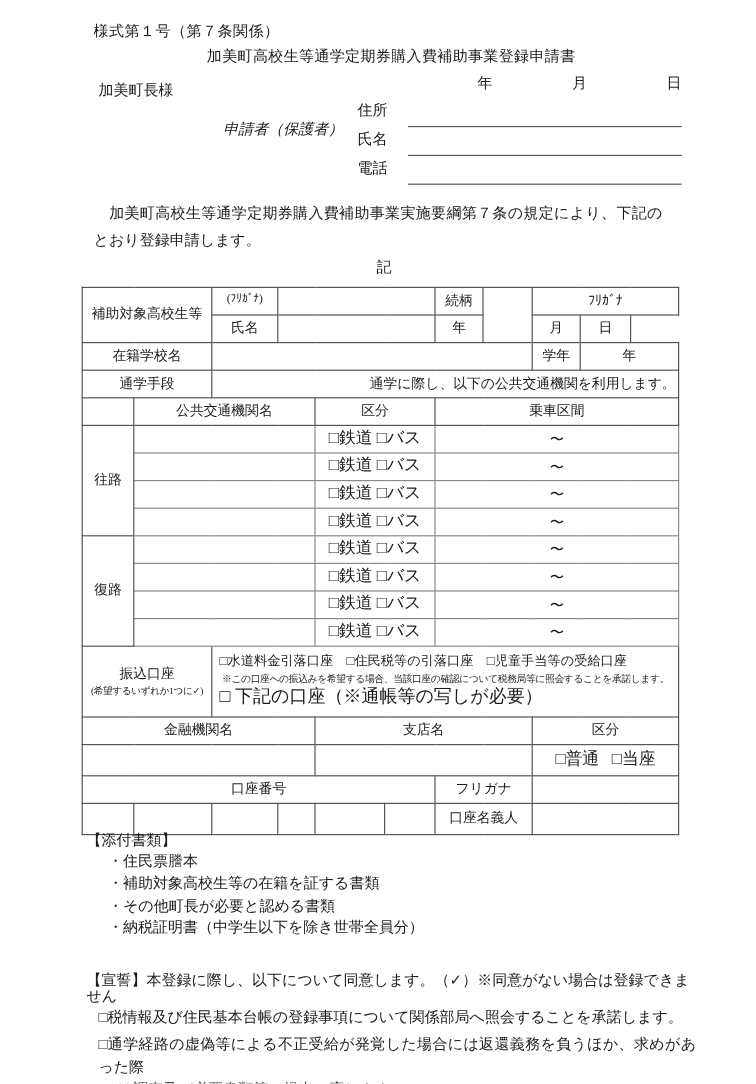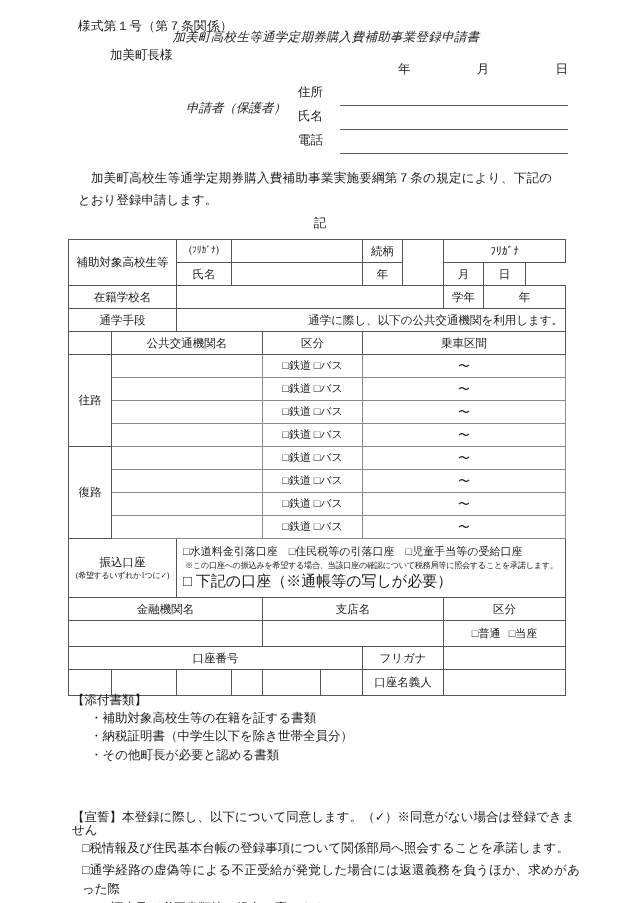--- a/index.html
+++ b/index.html
@@ -27,35 +27,33 @@
   .form-no {
     position: absolute;
     left: 78px;
     top: 18px;
     font-size: 12.5px;
     letter-spacing: .4px;
   }
   .doc-title {
     position: absolute;
     left: 0;
-    top: 29px;
+    top: 39px;
     width: 630px;
     text-align: center;
     font-size: 12.5px;
     letter-spacing: .3px;
     padding-left: 22px;
     box-sizing: border-box;
-    font-style: italic;
   }
   .addressee {
     position: absolute;
     left: 82px;
-    top: 47px;
-    font-size: 12.5px;
-    margin-left: 28px;
+    top: 67px;
+    font-size: 12.5px;
   }
   .date-line {
     position: absolute;
     left: 398px;
     top: 61px;
     width: 170px;
     display: flex;
     justify-content: space-between;
     font-size: 12.5px;
   }
@@ -128,21 +126,21 @@
   .main-table td {
     border: 1px solid #555;
     text-align: center;
     vertical-align: middle;
     padding: 0 2px;
     height: 22px;
     line-height: 1.25;
   }
   .main-table td.thin { border-color: #8a8a8a; }
   .furi { font-size: 9.5px; }
-  .chk { font-size: 11px; white-space: nowrap; }
+  .chk { font-size: 14px; white-space: nowrap; }
   .tilde { font-size: 12px; }
   .sub-note {
     font-size: 8px;
     letter-spacing: -0.3px;
     display: block;
     margin-top: 1px;
   }
   .bank-cell {
     text-align: left !important;
     padding: 3px 6px !important;
@@ -361,23 +359,24 @@
       <td class="acct-digit"></td>
       <td colspan="2">口座名義人</td>
       <td colspan="3"></td>
     </tr>
   </tbody>
     </table>
 
   <div class="attach">
     <div class="head">【添付書類】</div>
     <ul>
+      <li>・住民票謄本</li>
       <li>・補助対象高校生等の在籍を証する書類</li>
+      <li>・その他町長が必要と認める書類</li>
       <li>・納税証明書（中学生以下を除き世帯全員分）</li>
-      <li>・その他町長が必要と認める書類</li>
     </ul>
   </div>
 
   <div class="oath">
     <div class="head">【宣誓】本登録に際し、以下について同意します。（✓）※同意がない場合は登録できません</div>
     <div class="item">□税情報及び住民基本台帳の登録事項について関係部局へ照会することを承諾します。</div>
     <div class="item wrap">
       <span>□通学経路の虚偽等による不正受給が発覚した場合には返還義務を負うほか、求めがあった際</span>
       <span class="cont">は調査及び必要書類等の提出に応じます。</span>
     </div>

